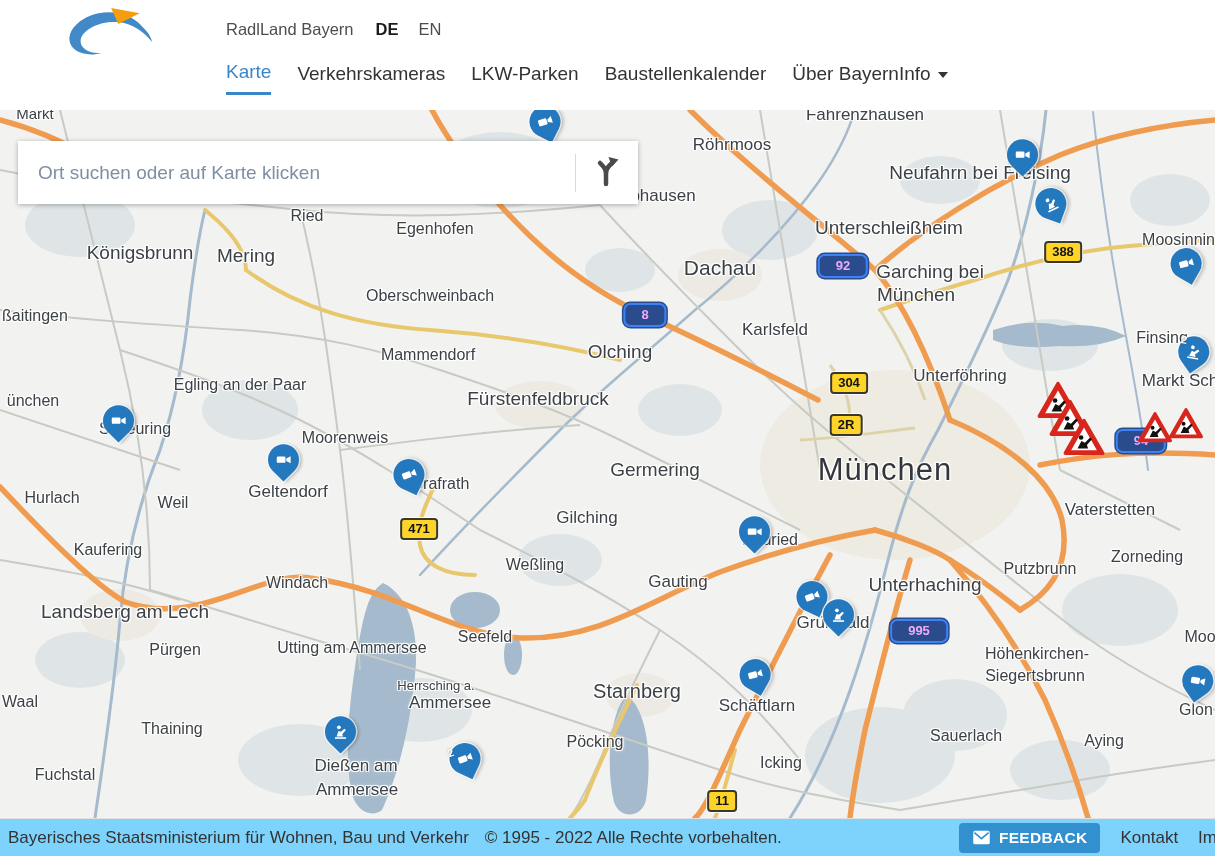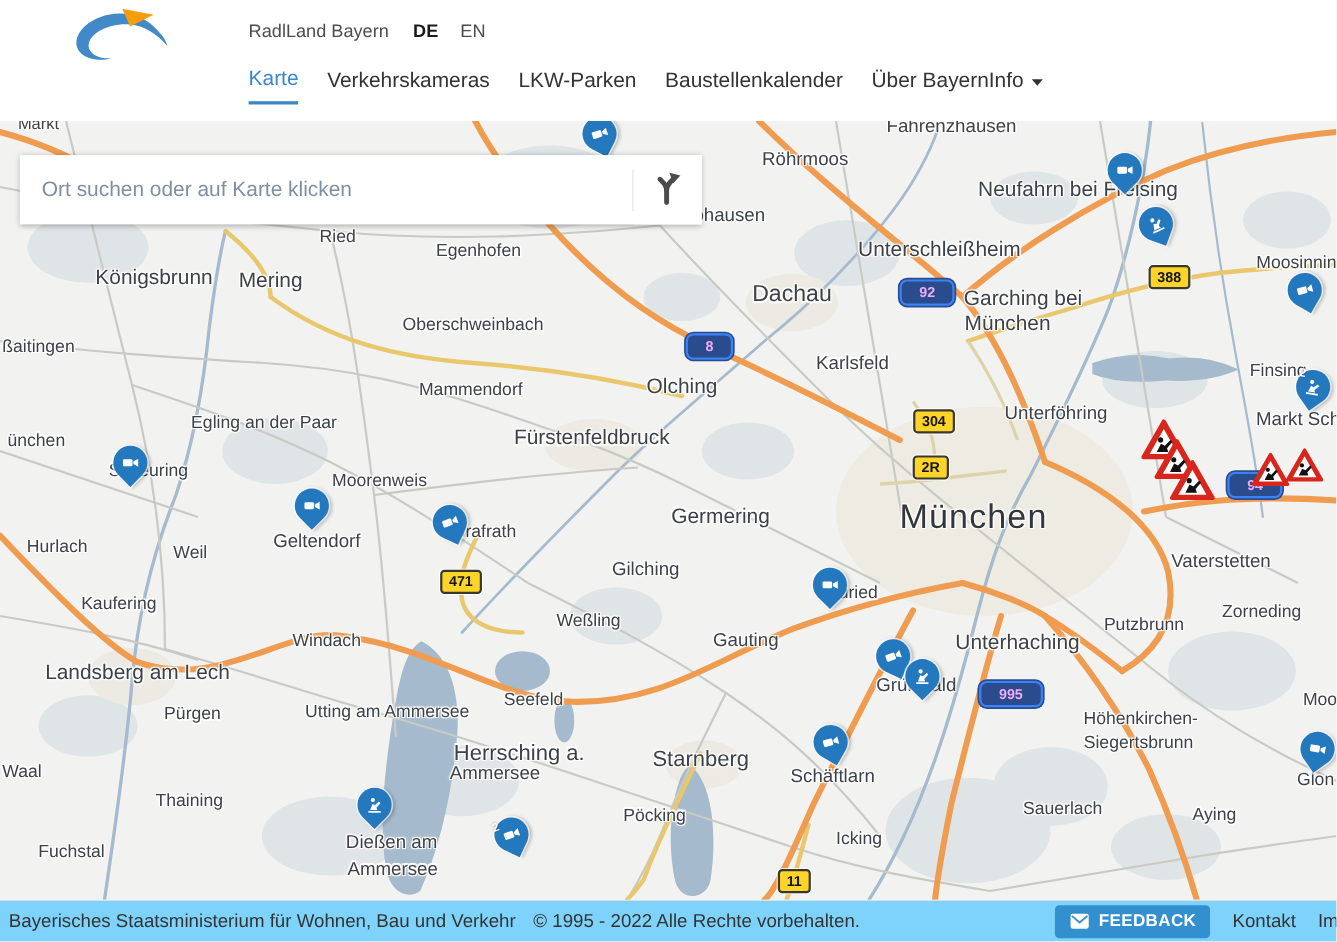--- a/index.html
+++ b/index.html
@@ -183,21 +183,21 @@
       <div class="badge motorway" style="left: 919px; top: 521px;">995</div>
       <div class="badge motorway" style="left: 1141px; top: 331px;">94</div>
       <div class="badge route" style="left: 722px; top: 691px;">11</div>
       <div class="plabel" style="left: 35px; top: 3px; font-size: 15px;">Markt</div>
       <div class="plabel" style="left: 865px; top: 5px; font-size: 17px;">Fahrenzhausen</div>
       <div class="plabel" style="left: 732px; top: 35px; font-size: 17px;">Röhrmoos</div>
       <div class="plabel" style="left: 980px; top: 63px; font-size: 19px;">Neufahrn bei Freising</div>
       <div class="plabel" style="left: 663px; top: 86px; font-size: 17px;">bhausen</div>
       <div class="plabel" style="left: 307px; top: 106px; font-size: 16px;">Ried</div>
       <div class="plabel" style="left: 435px; top: 119px; font-size: 16px;">Egenhofen</div>
-      <div class="plabel" style="left: 854px; top: 118px; font-size: 19px;">Unterschleißheim</div>
+      <div class="plabel" style="left: 889px; top: 118px; font-size: 19px;">Unterschleißheim</div>
       <div class="plabel" style="left: 1183px; top: 130px; font-size: 16px;">Moosinning</div>
       <div class="plabel" style="left: 140px; top: 143px; font-size: 19px;">Königsbrunn</div>
       <div class="plabel" style="left: 246px; top: 146px; font-size: 19px;">Mering</div>
       <div class="plabel" style="left: 720px; top: 158px; font-size: 21px;">Dachau</div>
       <div class="plabel" style="left: 930px; top: 162px; font-size: 19px;">Garching bei</div>
       <div class="plabel" style="left: 916px; top: 185px; font-size: 19px;">München</div>
       <div class="plabel" style="left: 430px; top: 186px; font-size: 16px;">Oberschweinbach</div>
       <div class="plabel" style="left: 35px; top: 206px; font-size: 16px;">ßaitingen</div>
       <div class="plabel" style="left: 775px; top: 220px; font-size: 17px;">Karlsfeld</div>
       <div class="plabel" style="left: 1162px; top: 228px; font-size: 16px;">Finsing</div>
@@ -227,21 +227,21 @@
       <div class="plabel" style="left: 925px; top: 475px; font-size: 19px;">Unterhaching</div>
       <div class="plabel" style="left: 1040px; top: 459px; font-size: 16px;">Putzbrunn</div>
       <div class="plabel" style="left: 125px; top: 502px; font-size: 19px;">Landsberg am Lech</div>
       <div class="plabel" style="left: 833px; top: 513px; font-size: 17px;">Grünwald</div>
       <div class="plabel" style="left: 485px; top: 527px; font-size: 16px;">Seefeld</div>
       <div class="plabel" style="left: 1200px; top: 527px; font-size: 16px;">Moo</div>
       <div class="plabel" style="left: 352px; top: 538px; font-size: 16px;">Utting am Ammersee</div>
       <div class="plabel" style="left: 175px; top: 540px; font-size: 16px;">Pürgen</div>
       <div class="plabel" style="left: 1037px; top: 544px; font-size: 16px;">Höhenkirchen-</div>
       <div class="plabel" style="left: 1035px; top: 566px; font-size: 16px;">Siegertsbrunn</div>
-      <div class="plabel" style="left: 472px; top: 575px; font-size: 20px;">Herrsching a.</div>
+      <div class="plabel" style="left: 436px; top: 575px; font-size: 13px;">Herrsching a.</div>
       <div class="plabel" style="left: 450px; top: 593px; font-size: 17px;">Ammersee</div>
       <div class="plabel" style="left: 637px; top: 581px; font-size: 20px;">Starnberg</div>
       <div class="plabel" style="left: 20px; top: 592px; font-size: 16px;">Waal</div>
       <div class="plabel" style="left: 757px; top: 596px; font-size: 17px;">Schäftlarn</div>
       <div class="plabel" style="left: 1196px; top: 600px; font-size: 16px;">Glon</div>
       <div class="plabel" style="left: 172px; top: 619px; font-size: 16px;">Thaining</div>
       <div class="plabel" style="left: 966px; top: 626px; font-size: 16px;">Sauerlach</div>
       <div class="plabel" style="left: 1104px; top: 631px; font-size: 16px;">Aying</div>
       <div class="plabel" style="left: 595px; top: 632px; font-size: 16px;">Pöcking</div>
       <div class="plabel" style="left: 737px; top: 653px; font-size: 16px; margin-left: 44px;">Icking</div>

